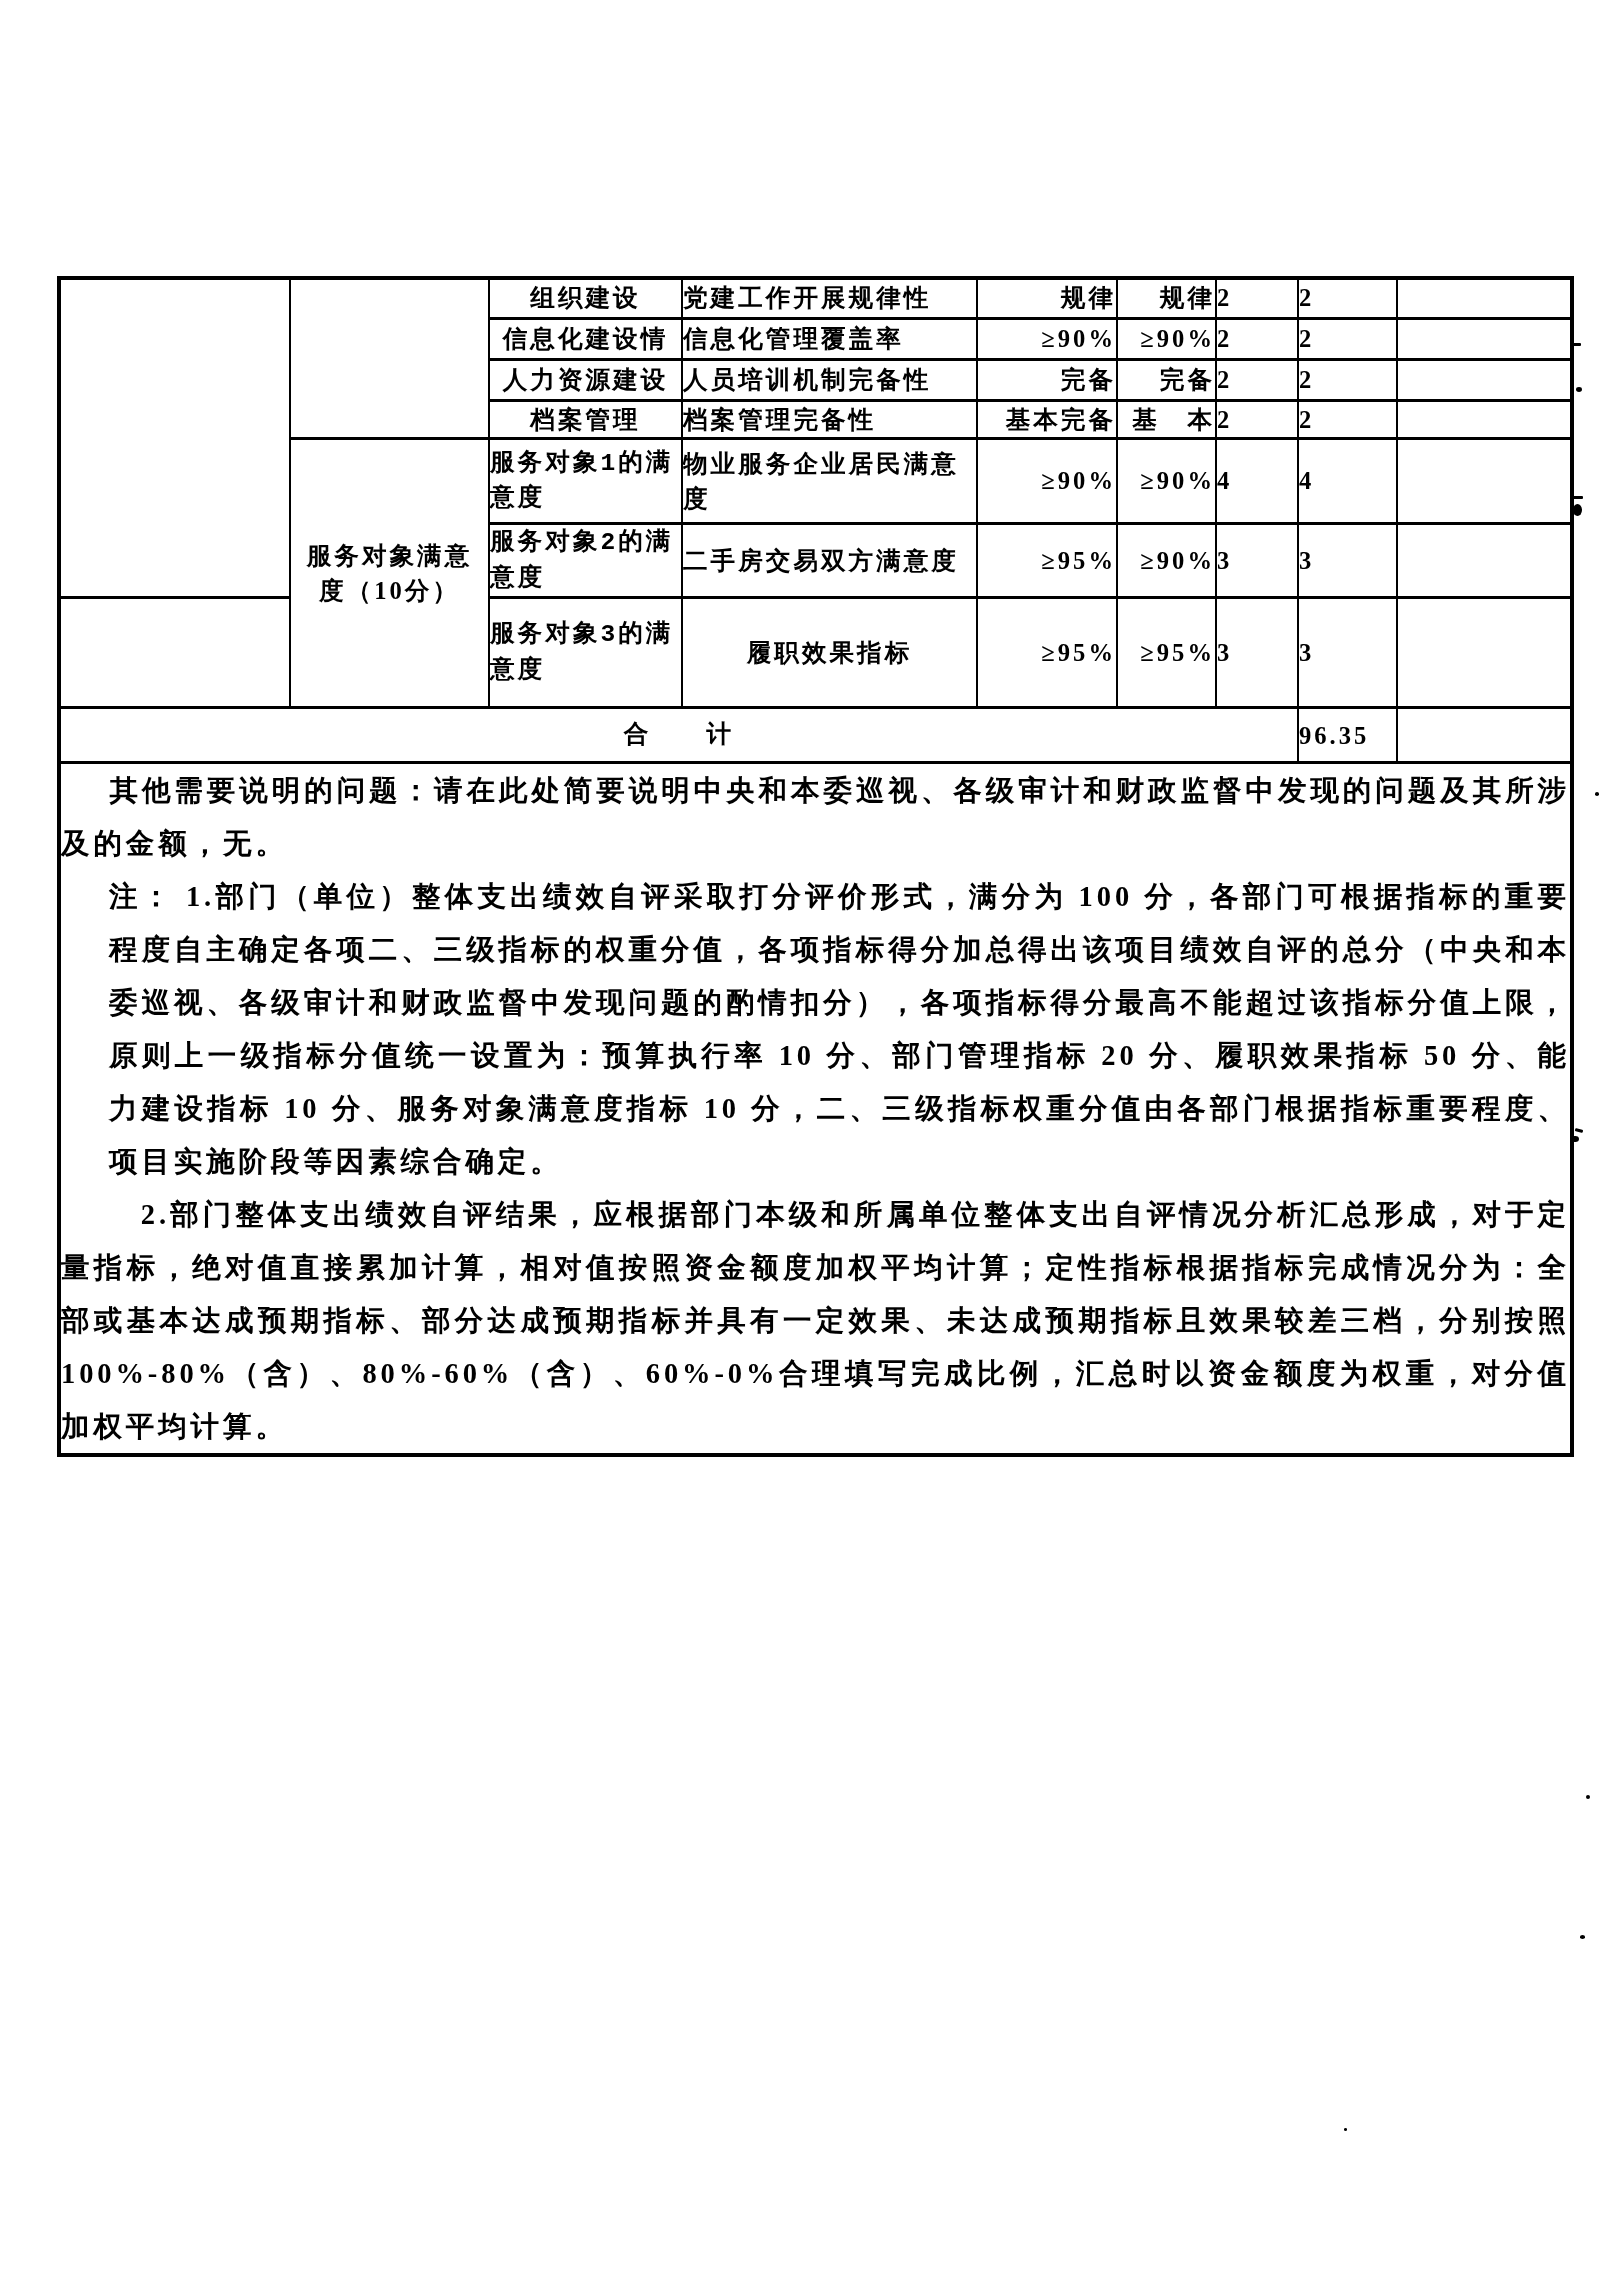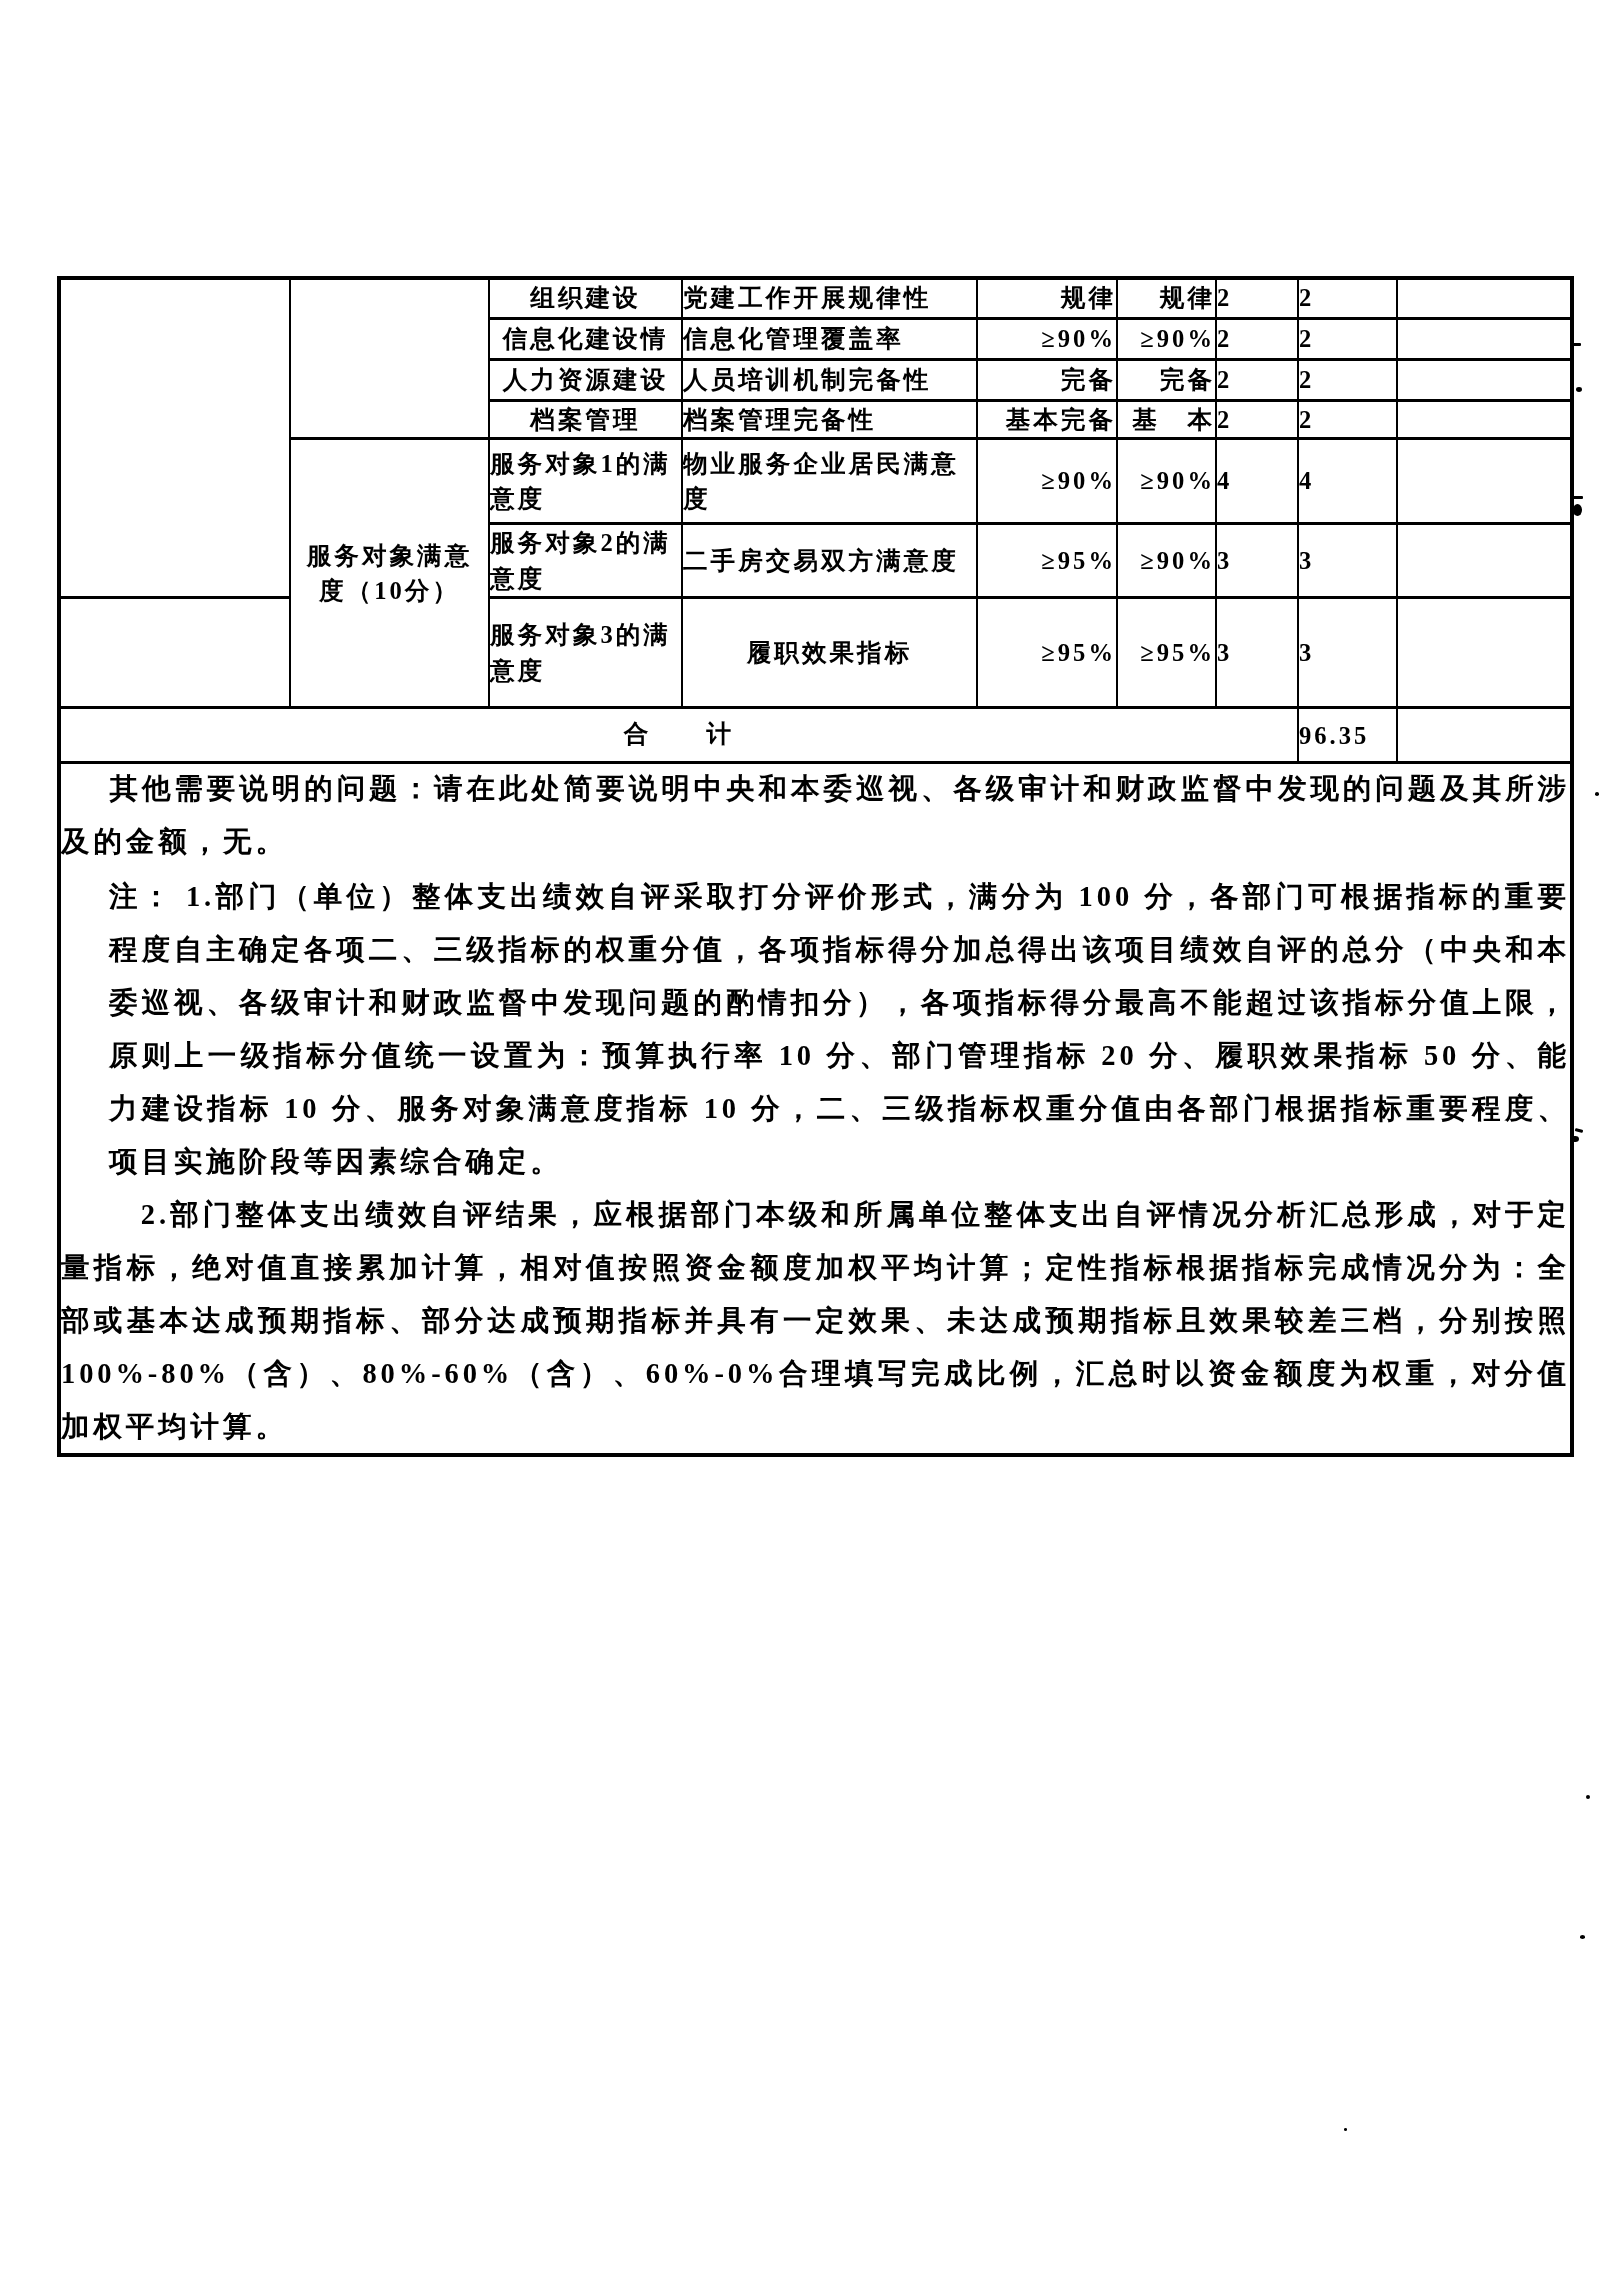--- a/index.html
+++ b/index.html
@@ -30,39 +30,39 @@
     font-size: 24.6px;
     font-weight: 700;
     letter-spacing: 3px;
     line-height: 1.45;
     overflow: hidden;
   }
   td.c-center { text-align: center; }
   td.c-left   { text-align: left; padding-left: 6.9px; }
   td.c-val    { text-align: right; padding-left: 7.9px; }
   td.c-num    { text-align: left; padding-left: 13.8px; }
-  td.pre      { white-space: pre-line; }
+  td.pre      { white-space: pre-line; font-family: Liberation Mono, monospace; }
   td.group-label { text-align: center; white-space: pre-line; }
   td.total-label { text-align: center; font-size: 25.6px; font-family: Liberation Mono, monospace; }
   td.total-score { font-size: 23.6px; letter-spacing: 1px; }
 
   td.notes-cell {
     vertical-align: top;
     text-align: left;
     padding: 16.7px 22.6px 19.7px 21.6px;
   }
   .notes-cell p {
     margin: 0;
     font-size: 28.5px;
     font-weight: 700;
     letter-spacing: 3.9px;
     line-height: 53px;
     text-align: justify;
   }
-  .notes-cell p.p-remark { text-indent: 1.7em; font-family: Liberation Mono, monospace; }
+  .notes-cell p.p-remark { text-indent: 1.7em; }
   .notes-cell p.p-note1  { text-indent: 0; padding-left: 48px; }
   .notes-cell p.p-note2  { text-indent: 2.8em; }
 
   .speck { position: absolute; background: #000; border-radius: 50%; }
   .speck.dash { border-radius: 1px; }
 </style>
 </head>
 <body>
 
 <div class="page">

